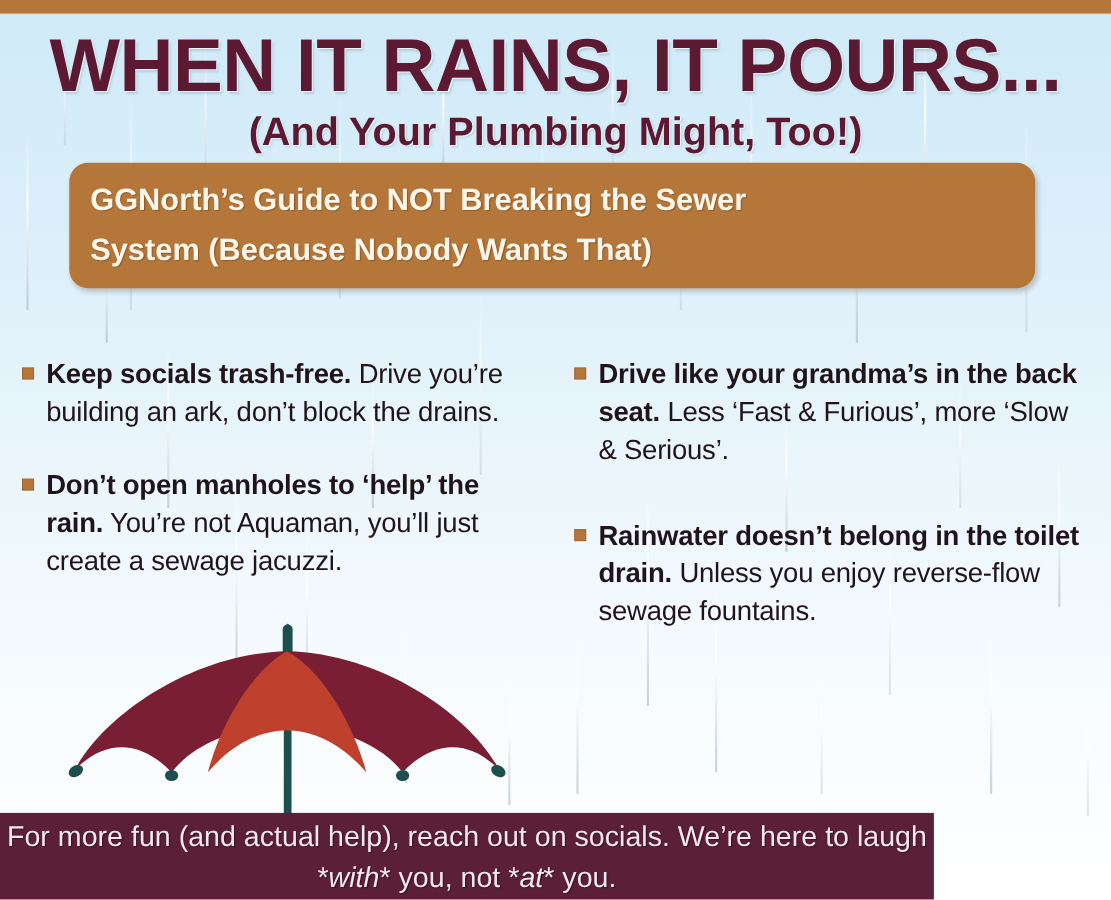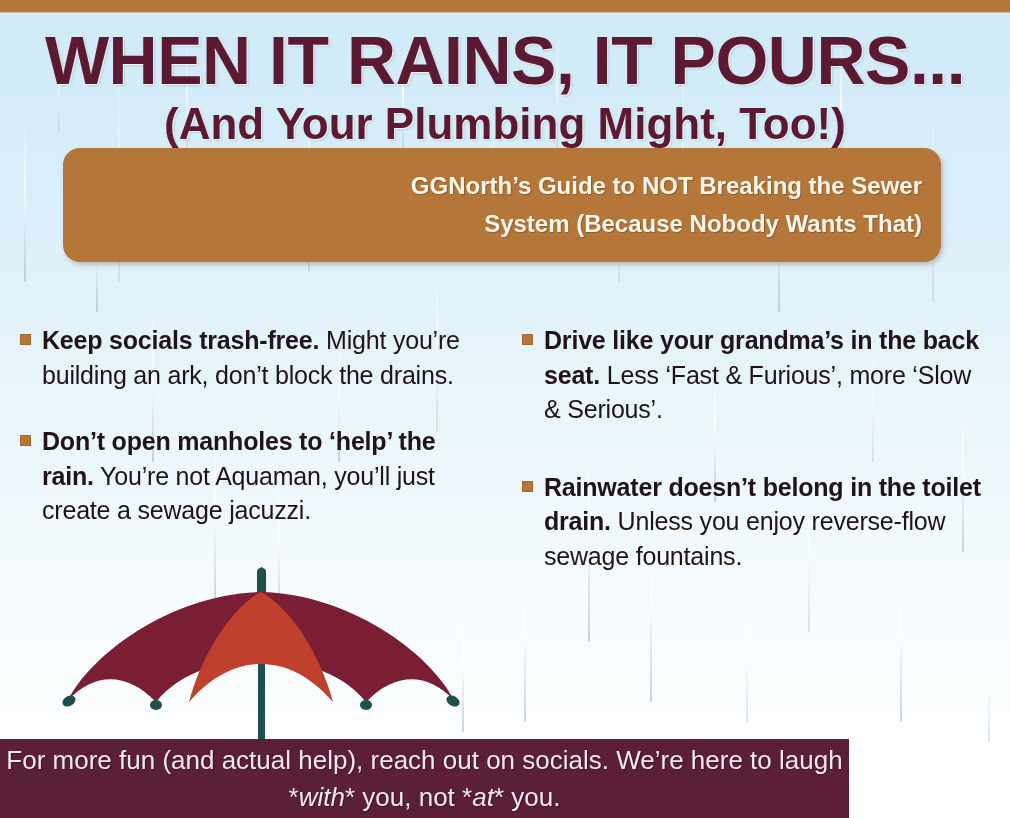--- a/index.html
+++ b/index.html
@@ -63,21 +63,21 @@
     font-size: 68px;
     font-weight: bold;
     line-height: 1.02;
     letter-spacing: -0.5px;
     color: #5c1a32;
     text-shadow: 1px 1px 0 rgba(255,255,255,0.8), 2px 2px 2px rgba(120,140,160,0.30);
   }
   .subhead {
     margin: 6px 0 0 0;
     font-family: "Liberation Sans", sans-serif;
-    font-size: 44px;
+    font-size: 36px;
     font-weight: bold;
     line-height: 1.05;
     color: #5c1a32;
     text-shadow: 1px 1px 0 rgba(255,255,255,0.8), 2px 2px 2px rgba(120,140,160,0.28);
     text-align: center;
   }
 
   
   .banner {
     position: absolute;
@@ -89,23 +89,23 @@
     background: #b5763a;
     box-shadow: 2px 3px 5px rgba(90,70,45,0.28);
     z-index: 4;
     display: flex;
     align-items: center;
     justify-content: center;
   }
   .banner-text {
     display: block;
     width: 840px;
-    text-align: right;
-    font-family: "Liberation Sans", sans-serif;
-    font-size: 24px;
+    text-align: left;
+    font-family: "Liberation Sans", sans-serif;
+    font-size: 28px;
     font-weight: bold;
     line-height: 1.60;
     color: #fdf6ea;
     text-shadow: 1px 1px 1px rgba(90,60,30,0.45);
   }
 
   
   .tips {
     position: absolute;
     left: 0;
@@ -242,21 +242,21 @@
     </span>
   </div>
 
   <div class="tips">
 
     <div class="col-wrap c-left">
 
       <div class="tip">
         <span class="tip-bullet"></span>
         <p class="tip-text">
-          <span class="tip-lead">Keep socials trash-free.</span><span> Might you’re building an ark, don’t block the drains.</span>
+          <span class="tip-lead">Keep socials trash-free.</span><span> Drive you’re building an ark, don’t block the drains.</span>
         </p>
       </div>
 
       <div class="tip" style="margin-top:26px;">
         <span class="tip-bullet"></span>
         <p class="tip-text">
           <span class="tip-lead">Don’t open manholes to ‘help’ the rain.</span><span> You’re not Aquaman, you’ll just create a sewage jacuzzi.</span>
         </p>
       </div>
 

